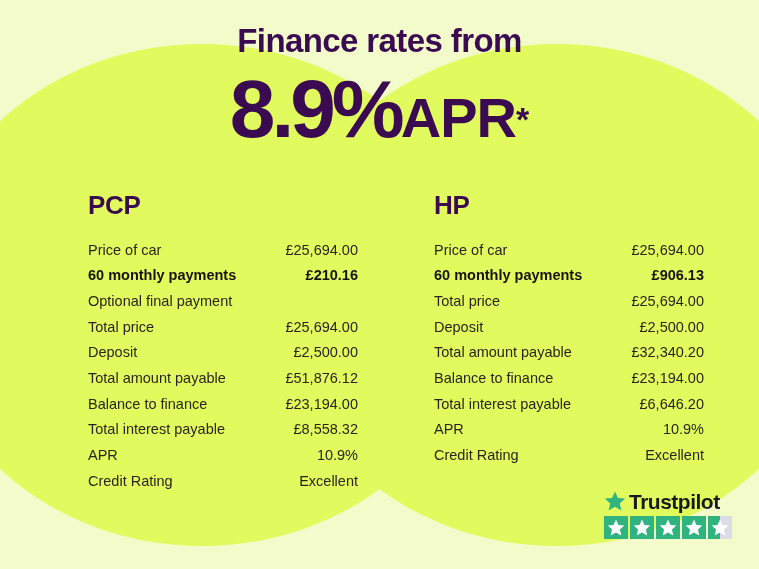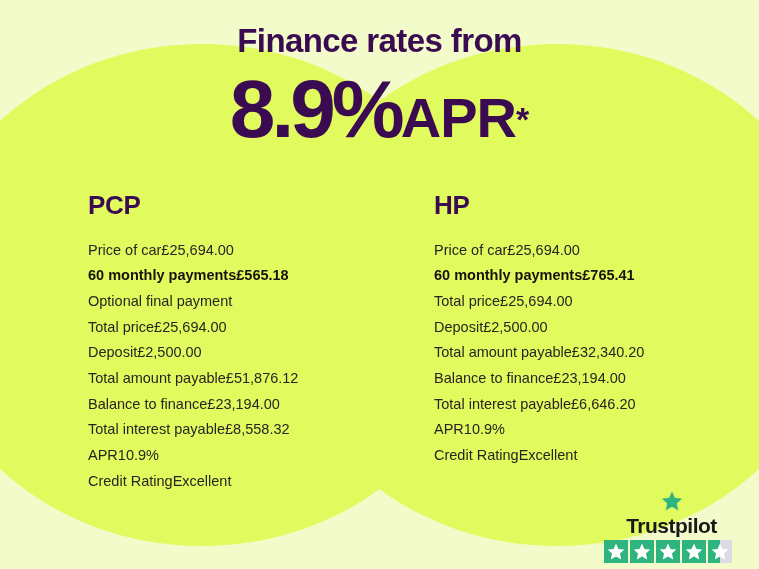--- a/index.html
+++ b/index.html
@@ -54,21 +54,21 @@
   .col-hp  .col-inner{ margin-left:55px; }
 
   .col-title{
     text-align:left;
     font-size:26px; font-weight:bold;
     color:#3b0b52;
     margin-bottom:16px;
     letter-spacing:-0.3px;
   }
   .row{
-    display:flex; justify-content:flex-start; align-items:baseline;
+    display:flex; justify-content:space-between; align-items:baseline;
     font-size:14.5px;
     color:#2a2420;
     padding:4.5px 0;
     line-height:1.15;
   }
   .row.bold .label, .row.bold .value{ font-weight:bold; color:#17120f; }
   .value{ text-align:right; white-space:nowrap; }
 
   .footnote{
     position:absolute; left:26px; top:516px; width:420px;
@@ -79,21 +79,20 @@
   }
   .footnote div{ white-space:nowrap; }
 
   .trustpilot{
     position:absolute; right:20px; top:490px; z-index:3;
     width:135px;
   }
   .tp-word{
     display:flex; align-items:center; gap:3px;
     margin-bottom:4px;
-    flex-direction:column;
   }
   .tp-word svg{ display:block; }
   .tp-name{
     font-size:21px; font-weight:bold; color:#191919;
     letter-spacing:-0.5px; line-height:1;
   }
   .tp-stars{ display:flex; gap:2px; }
   .tp-star{
     width:24px; height:23px;
     background:#2fb37f;
@@ -125,21 +124,21 @@
     <div class="col col-pcp">
       <div class="col-inner">
         <div class="col-title">PCP</div>
 
         <div class="row">
           <span class="label">Price of car</span>
           <span class="value">£25,694.00</span>
         </div>
         <div class="row bold">
           <span class="label">60 monthly payments</span>
-          <span class="value">£565.18</span>
+          <span class="value">£210.16</span>
         </div>
         <div class="row">
           <span class="label">Optional final payment</span>
           <span class="value"></span>
         </div>
         <div class="row">
           <span class="label">Total price</span>
           <span class="value">£25,694.00</span>
         </div>
         <div class="row">
@@ -172,21 +171,21 @@
     <div class="col col-hp">
       <div class="col-inner">
         <div class="col-title">HP</div>
 
         <div class="row">
           <span class="label">Price of car</span>
           <span class="value">£25,694.00</span>
         </div>
         <div class="row bold">
           <span class="label">60 monthly payments</span>
-          <span class="value">£765.41</span>
+          <span class="value">£906.13</span>
         </div>
         <div class="row">
           <span class="label">Total price</span>
           <span class="value">£25,694.00</span>
         </div>
         <div class="row">
           <span class="label">Deposit</span>
           <span class="value">£2,500.00</span>
         </div>
         <div class="row">

